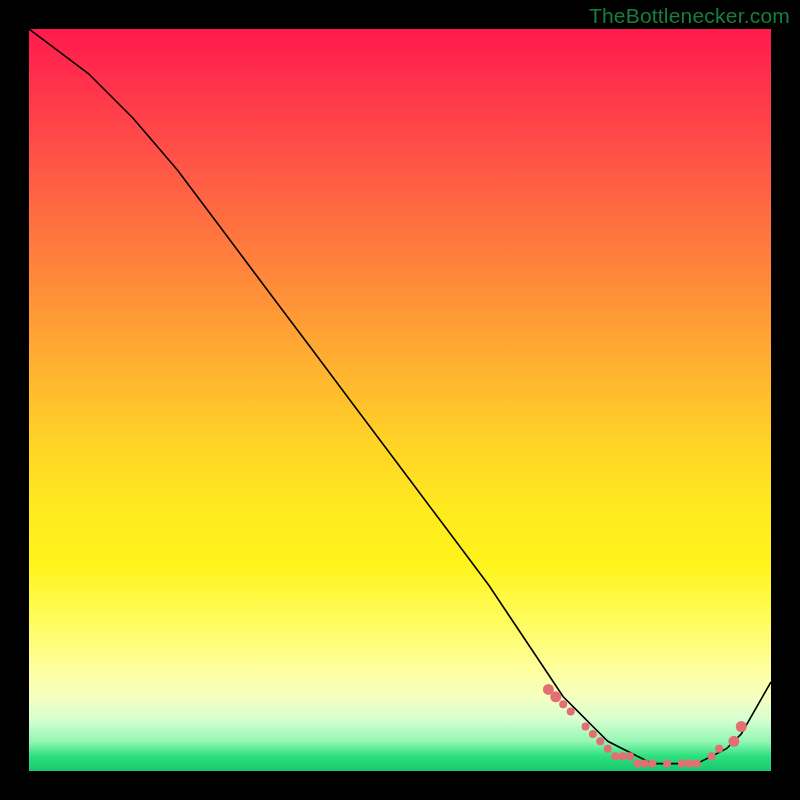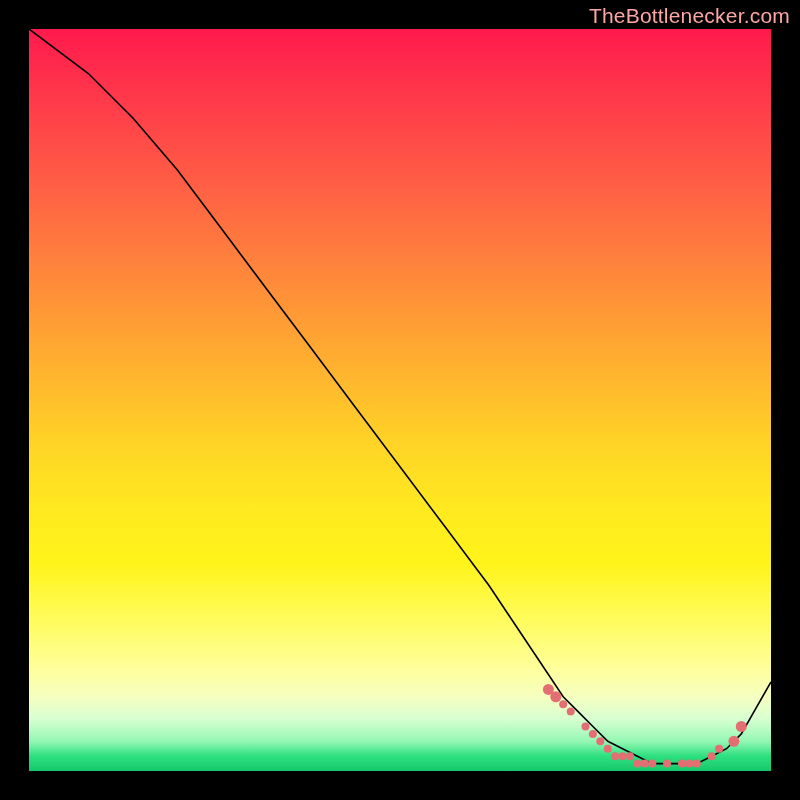--- a/index.html
+++ b/index.html
@@ -38,21 +38,21 @@
       #d7ffd0 93%,
       #94f7b4 96%,
       #2de07f 98%,
       #17c86b 100%
     );
   }
   .watermark {
     position: absolute;
     top: 4px;
     right: 10px;
-    color: #fca5a5;
+    color: #15803d;
     font-size: 21px;
     font-weight: 400;
     letter-spacing: 0.2px;
     z-index: 30;
   }
   svg.overlay {
     position: absolute;
     left: 0; top: 0;
     width: 100%; height: 100%;
     z-index: 20;

